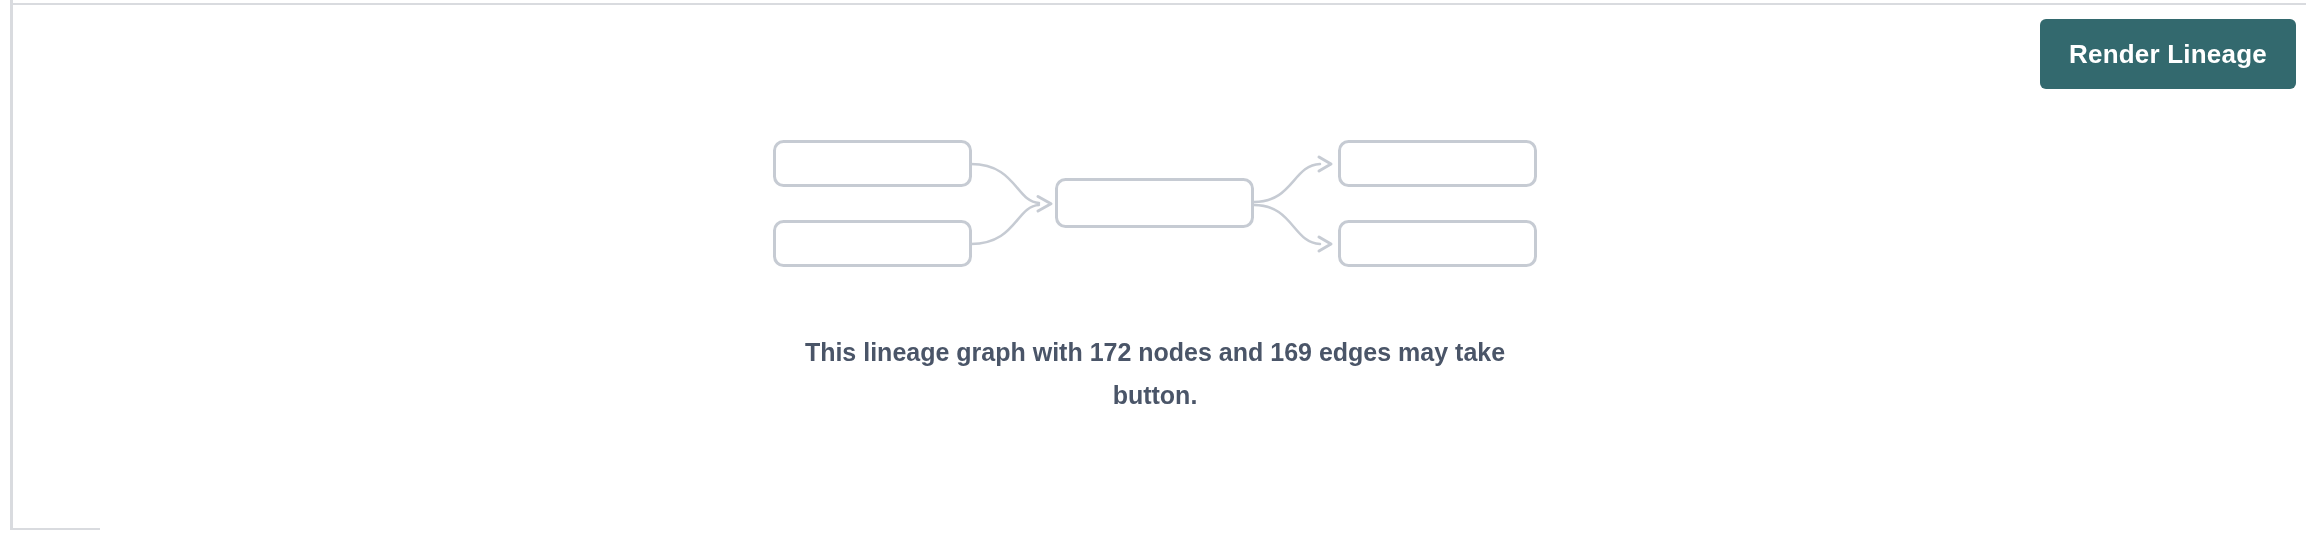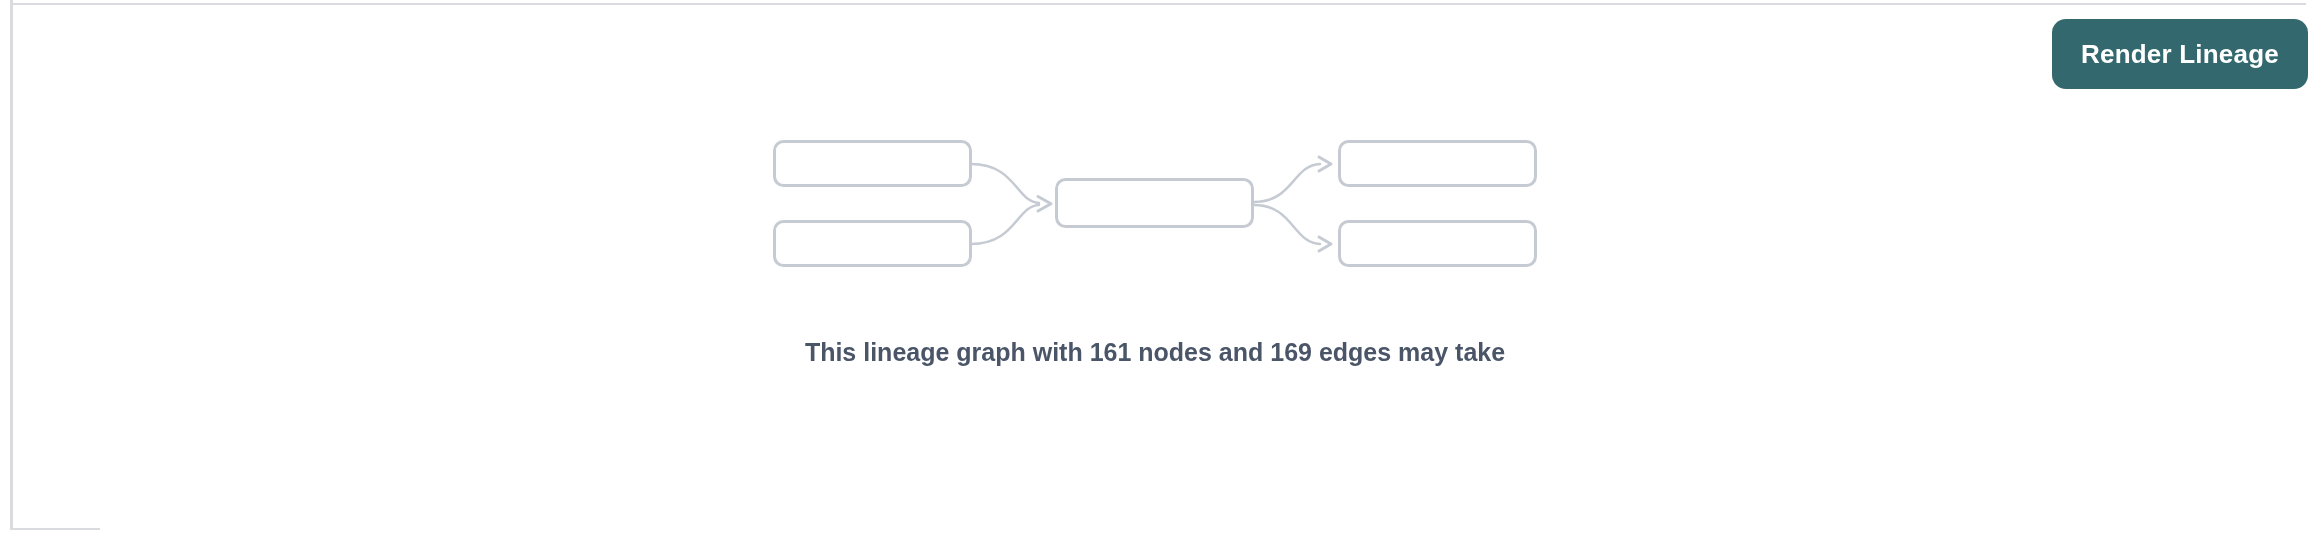--- a/index.html
+++ b/index.html
@@ -18,29 +18,28 @@
   .divider-bottom { left: 10px; top: 528px; width: 90px; height: 2px; }
 
   
   .render-btn {
     position: absolute;
     left: 2040px;
     top: 19px;
     width: 256px;
     height: 70px;
     border: none;
-    border-radius: 14px;
+    border-radius: 6px;
     background: var(--accent, #33696e);
     color: var(--accent-text, #ffffff);
     font-family: "Liberation Sans", sans-serif;
     font-size: 26px;
     font-weight: 700;
     letter-spacing: 0.2px;
     cursor: pointer;
-    margin-left: 12px;
   }
 
   
   .illustration {
     position: absolute;
     left: 773px;
     top: 140px;
     width: 764px;
     height: 127px;
   }
@@ -102,16 +101,17 @@
     <path class="edge" d="M 198 104 C 243 104, 243 66, 266 65"></path>
     <path class="head" d="M 265 56.5 L 278 63.8 L 265 71"></path>
 
     <path class="edge" d="M 481 62 C 520 62, 520 25, 547 24"></path>
     <path class="head" d="M 546 17 L 558 24 L 546 31"></path>
     <path class="edge" d="M 481 65 C 520 65, 520 103, 547 104"></path>
     <path class="head" d="M 546 97 L 558 104 L 546 111"></path>
   </svg>
 
   <div class="message">
-    <div>This lineage graph with 161 nodes and 169 edges may take</div>
+    <div>This lineage graph with 172 nodes and 169 edges may take</div>
+    <div>button.</div>
   </div>
 
 </div>
 
 </body></html>

